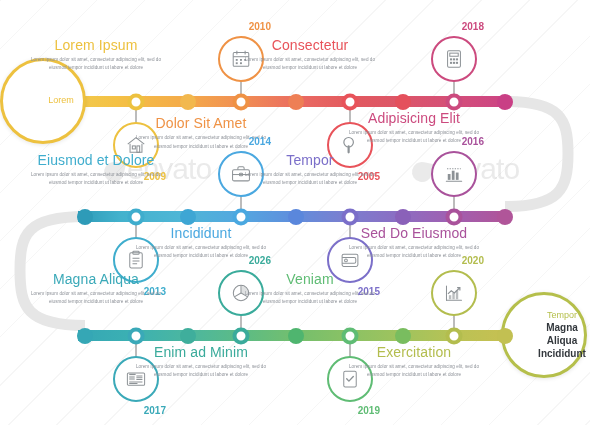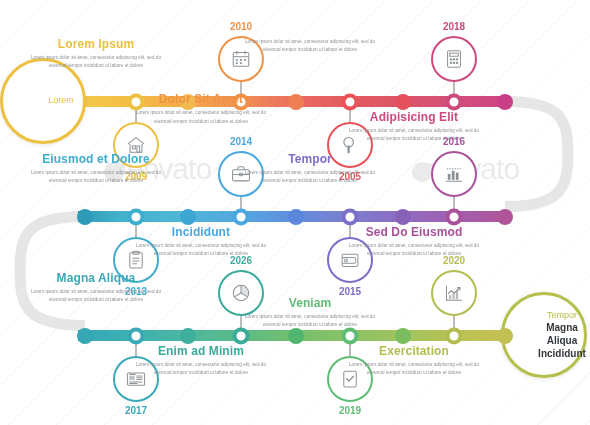--- a/index.html
+++ b/index.html
@@ -40,24 +40,24 @@
   
   .stem{position:absolute;width:1px;background:#7a7a7a;transform:translateX(-50%);}
 
   
   .bubble{position:absolute;border-radius:50%;background:#fff;box-sizing:border-box;
     transform:translate(-50%,-50%);display:flex;align-items:center;justify-content:center;}
   .bubble svg{display:block;}
 
   
   .block{position:absolute;width:132px;text-align:center;}
-  .blk-title{font-size:12px;font-weight:bold;letter-spacing:.1px;margin:0 0 3px 0;line-height:1.1;}
+  .blk-title{font-size:14px;font-weight:normal;letter-spacing:.1px;margin:0 0 3px 0;line-height:1.1;}
   .blk-body{font-size:4.6px;line-height:1.85;color:#8b8f96;margin:0;letter-spacing:.05px;}
 
-  .yr{position:absolute;font-size:10px;font-weight:bold;text-align:center;width:60px;transform:translateX(-50%);}
+  .yr{position:absolute;font-size:10px;font-weight:bold;text-align:right;width:60px;transform:translateX(-50%);}
 
   
   .cap{position:absolute;border-radius:50%;background:#fff;box-sizing:border-box;
     transform:translate(-50%,-50%);display:flex;flex-direction:column;align-items:center;justify-content:center;
     box-shadow:0 1px 4px rgba(0,0,0,0.10);padding-left:36px;}
   .cap .l1{font-size:9px;line-height:1.25;}
   .cap .l2{font-size:10px;font-weight:bold;line-height:1.3;color:#33383d;text-align:center;}
 </style>
 </head>
 <body>
@@ -136,36 +136,37 @@
             <path d="M7.5 3v4M16.5 3v4"></path>
             <rect x="6.3" y="12" width="2.1" height="2" fill="#8d9296" stroke="none"></rect>
             <rect x="10.9" y="12" width="2.1" height="2" fill="#8d9296" stroke="none"></rect>
             <rect x="15.5" y="12" width="2.1" height="2" fill="#8d9296" stroke="none"></rect>
             <rect x="6.3" y="15.6" width="2.1" height="2" fill="#8d9296" stroke="none"></rect>
             <rect x="10.9" y="15.6" width="2.1" height="2" fill="#8d9296" stroke="none"></rect>
           </svg>
         </span>
       </div>
       <div class="yr" style="left:241px;top:20.5px;color:#ef9245;">2010</div>
-      <div class="block" style="left:135px;top:93px;">
+      <div class="block" style="left:135px;top:116px;">
         <div class="blk-title" style="color:#ef9245;">Dolor Sit Amet</div>
         <div class="blk-body">Lorem ipsum dolor sit amet, consectetur adipiscing elit, sed do eiusmod tempor incididunt ut labore et dolore</div>
       </div>
       <div class="stem" style="left:350px;top:101.5px;height:21px;"></div>
       <div class="ring-dot" style="left:350px;top:101.5px;border-color:#e8535a;"></div>
       <div class="bubble" style="left:350px;top:144.5px;width:46px;height:46px;border:2.6px solid #e8535a;">
         <span>
           <svg width="22" height="22" viewBox="0 0 24 24" fill="none" stroke="#8d9296" stroke-width="1.3">
             <circle cx="10.5" cy="9" r="5.2"></circle>
             <path d="M10.5 13.6v6.4" stroke-width="2.4" stroke-linecap="round"></path>
           </svg>
         </span>
       </div>
       <div class="yr" style="left:350px;top:170.5px;color:#e8535a;">2005</div>
       <div class="block" style="left:244px;top:37.5px;">
+        <div class="blk-title" style="color:#e8535a;">Consectetur</div>
         <div class="blk-body">Lorem ipsum dolor sit amet, consectetur adipiscing elit, sed do eiusmod tempor incididunt ut labore et dolore</div>
       </div>
       <div class="stem" style="left:454px;top:80.5px;height:21px;"></div>
       <div class="ring-dot" style="left:454px;top:101.5px;border-color:#cc4a7e;"></div>
       <div class="bubble" style="left:454px;top:58.5px;width:46px;height:46px;border:2.6px solid #cc4a7e;">
         <span>
           <svg width="22" height="22" viewBox="0 0 24 24" fill="none" stroke="#8d9296" stroke-width="1.1">
             <rect x="5" y="3" width="14" height="18" rx="1.4"></rect>
             <rect x="7.4" y="5.6" width="9.2" height="3.4"></rect>
             <rect x="7.6" y="11.3" width="2.4" height="2.2" fill="#8d9296" stroke="none"></rect>
@@ -287,21 +288,21 @@
       <div class="ring-dot" style="left:350px;top:335.5px;border-color:#5fbc74;"></div>
       <div class="bubble" style="left:350px;top:378.5px;width:46px;height:46px;border:2.6px solid #5fbc74;">
         <span>
           <svg width="22" height="22" viewBox="0 0 24 24" fill="none" stroke="#8d9296" stroke-width="1.1">
             <rect x="5.2" y="3.6" width="13.6" height="17" rx="1.6"></rect>
             <path d="M8.4 11.8l2.4 2.5 4.8-5" stroke-width="1.5" stroke-linecap="round" stroke-linejoin="round"></path>
           </svg>
         </span>
       </div>
       <div class="yr" style="left:350px;top:404.5px;color:#5fbc74;">2019</div>
-      <div class="block" style="left:244px;top:271.5px;margin-top:25px;">
+      <div class="block" style="left:244px;top:271.5px;">
         <div class="blk-title" style="color:#5fbc74;">Veniam</div>
         <div class="blk-body">Lorem ipsum dolor sit amet, consectetur adipiscing elit, sed do eiusmod tempor incididunt ut labore et dolore</div>
       </div>
       <div class="stem" style="left:454px;top:314.5px;height:21px;"></div>
       <div class="ring-dot" style="left:454px;top:335.5px;border-color:#b3bd4e;"></div>
       <div class="bubble" style="left:454px;top:292.5px;width:46px;height:46px;border:2.6px solid #b3bd4e;">
         <span>
           <svg width="22" height="22" viewBox="0 0 24 24" fill="none" stroke="#8d9296" stroke-width="1.1">
             <path d="M3.8 20h16.4" stroke-linecap="round"></path>
             <path d="M3.8 20V4.4" stroke-linecap="round"></path>

